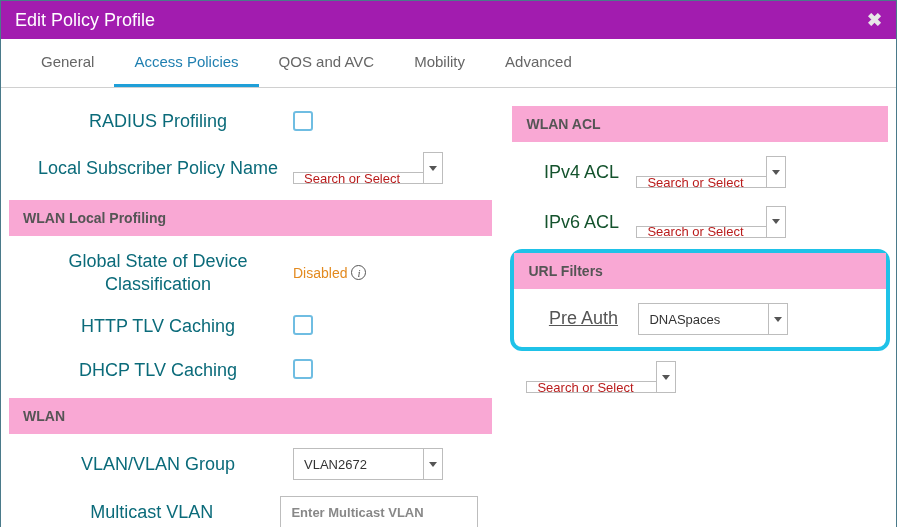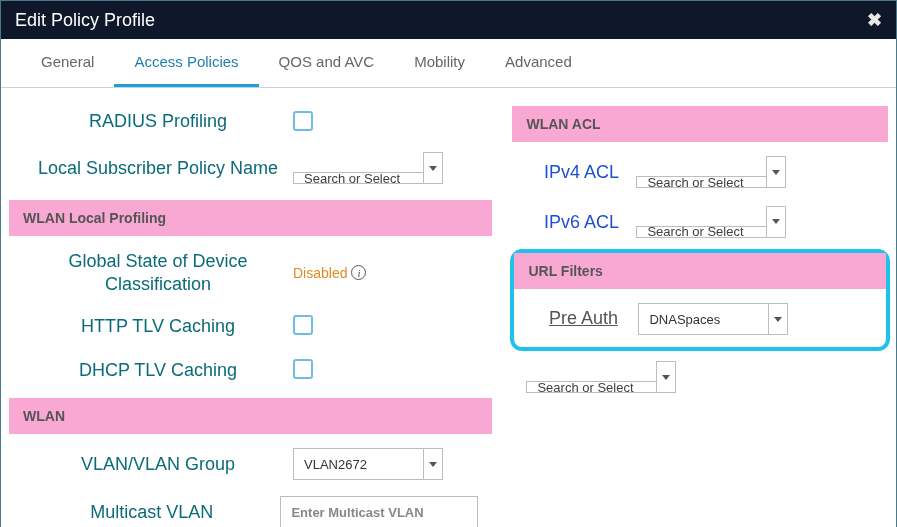--- a/index.html
+++ b/index.html
@@ -9,21 +9,21 @@
     font-size: 14px;
     color: #333;
     background: #fff;
   }
   .modal {
     width: 897px;
     border: 1px solid #4a7a8a;
     background: #fff;
   }
   .modal-header {
-    background: #0f172a;
+    background: #a21caf;
     color: #fff;
     padding: 8px 14px;
     font-size: 18px;
     font-weight: 400;
     display: flex;
     justify-content: space-between;
     align-items: center;
   }
   .close-x {
     font-size: 18px;
@@ -67,21 +67,21 @@
     padding: 8px 14px;
     min-height: 44px;
   }
   .row-label {
     color: #0b6b7a;
     width: 270px;
     font-size: 18px;
     line-height: 1.3;
     text-align: center;
   }
-  .col-right .row-label { width: 110px; color:#1d4ed8; }
+  .col-right .row-label { width: 110px; color:#14532d; }
   .row-label.plain { color:#555;text-decoration:underline; }
   .row-ctrl { flex: 1; }
   .checkbox {
     width: 20px; height: 20px;
     border: 2px solid #6fbde2;
     border-radius: 3px;
     background: #fff;
     display: inline-block;
   }
   .select {
@@ -92,21 +92,21 @@
   .select-body {
     border: 1px solid #bdbdbd;
     border-right: none;
     padding: 0 10px;
     min-width: 130px;
     display: flex;
     align-items: center;
     font-size: 13px;
     background:#fff;
   }
-  .select-body.placeholder { color: #404040; margin-top: 20px; }
+  .select-body.placeholder { color: #b91c1c; margin-top: 20px; }
   .select-btn {
     width: 20px;
     border: 1px solid #bdbdbd;
     display: flex;
     align-items: center;
     justify-content: center;
     background: #fff;
     cursor: pointer;
   }
   .caret {

